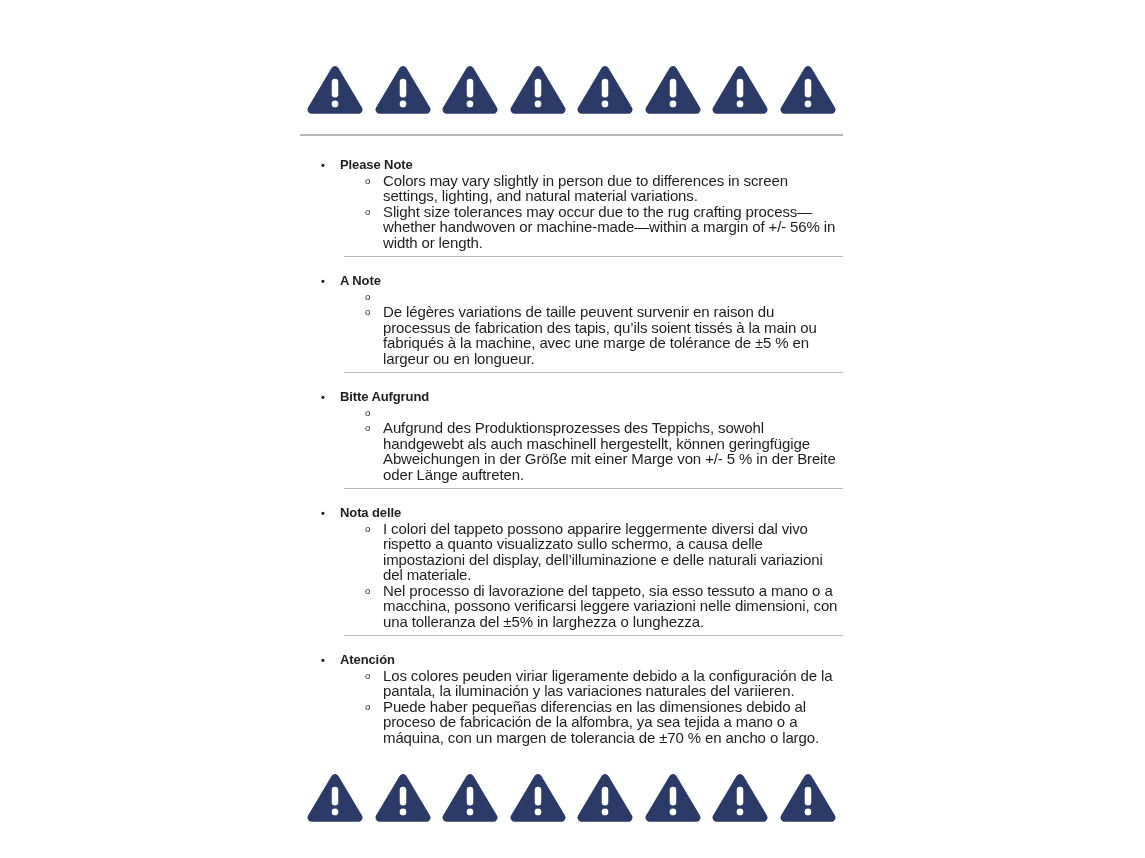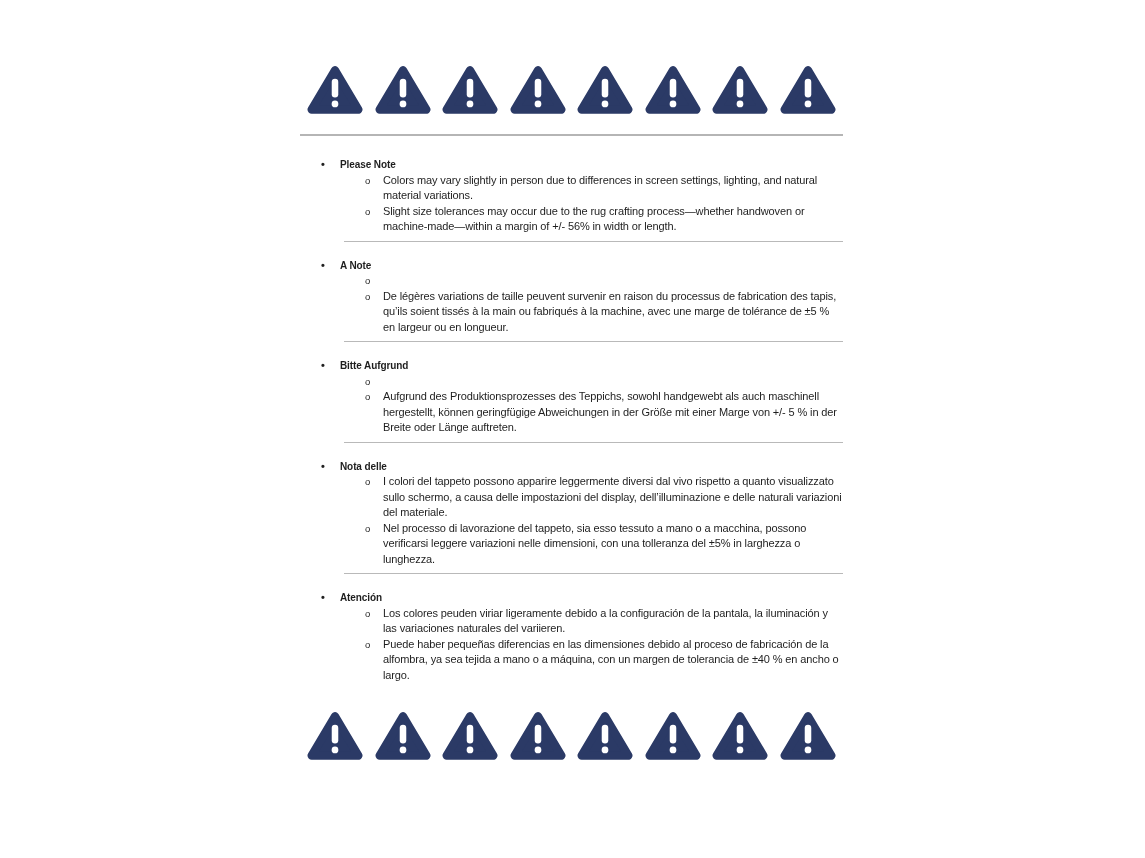--- a/index.html
+++ b/index.html
@@ -39,39 +39,39 @@
     padding-left: 21px;
   }
   .b1 {
     width: 19px;
     flex-shrink: 0;
     font-size: 11px;
     font-weight: bold;
   }
   .heading {
     margin: 0;
-    font-size: 10px;
+    font-size: 13px;
     line-height: 15.5px;
     font-weight: bold;
     letter-spacing: -0.1px;
   }
   .srow {
     display: flex;
     padding-left: 65px;
   }
   .b2 {
     width: 18px;
     flex-shrink: 0;
     font-size: 9.5px;
     line-height: 15.5px;
   }
   .note {
     margin: 0;
     width: 460px;
-    font-size: 11px;
+    font-size: 15px;
     line-height: 15.5px;
     letter-spacing: -0.12px;
   }
   hr.section-divider {
     border: none;
     border-top: 1.5px solid #b9b9b9;
     margin: 6px 0 16px 44px;
   }
 </style>
 </head>
@@ -192,21 +192,21 @@
       <div class="hrow">
         <span class="b1">•</span>
         <h3 class="heading">Atención</h3>
       </div>
       <div class="srow">
         <span class="b2">o</span>
         <p class="note">Los colores peuden viriar ligeramente debido a la configuración de la pantala, la iluminación y las variaciones naturales del variieren.</p>
       </div>
       <div class="srow">
         <span class="b2">o</span>
-        <p class="note">Puede haber pequeñas diferencias en las dimensiones debido al proceso de fabricación de la alfombra, ya sea tejida a mano o a máquina, con un margen de tolerancia de ±40 % en ancho o largo.</p>
+        <p class="note">Puede haber pequeñas diferencias en las dimensiones debido al proceso de fabricación de la alfombra, ya sea tejida a mano o a máquina, con un margen de tolerancia de ±70 % en ancho o largo.</p>
       </div>
     </div>
 
   </div>
 
   <div class="tri-row bottom">
     <svg width="56" height="52" viewBox="0 0 60 54">
         <polygon points="30,7 55,49 5,49" fill="#2b3a66" stroke="#2b3a66" stroke-width="9" stroke-linejoin="round"></polygon>
         <rect x="26.5" y="16" width="7" height="20" rx="3.5" fill="#ffffff"></rect>
         <circle cx="30" cy="43" r="3.6" fill="#ffffff"></circle>

